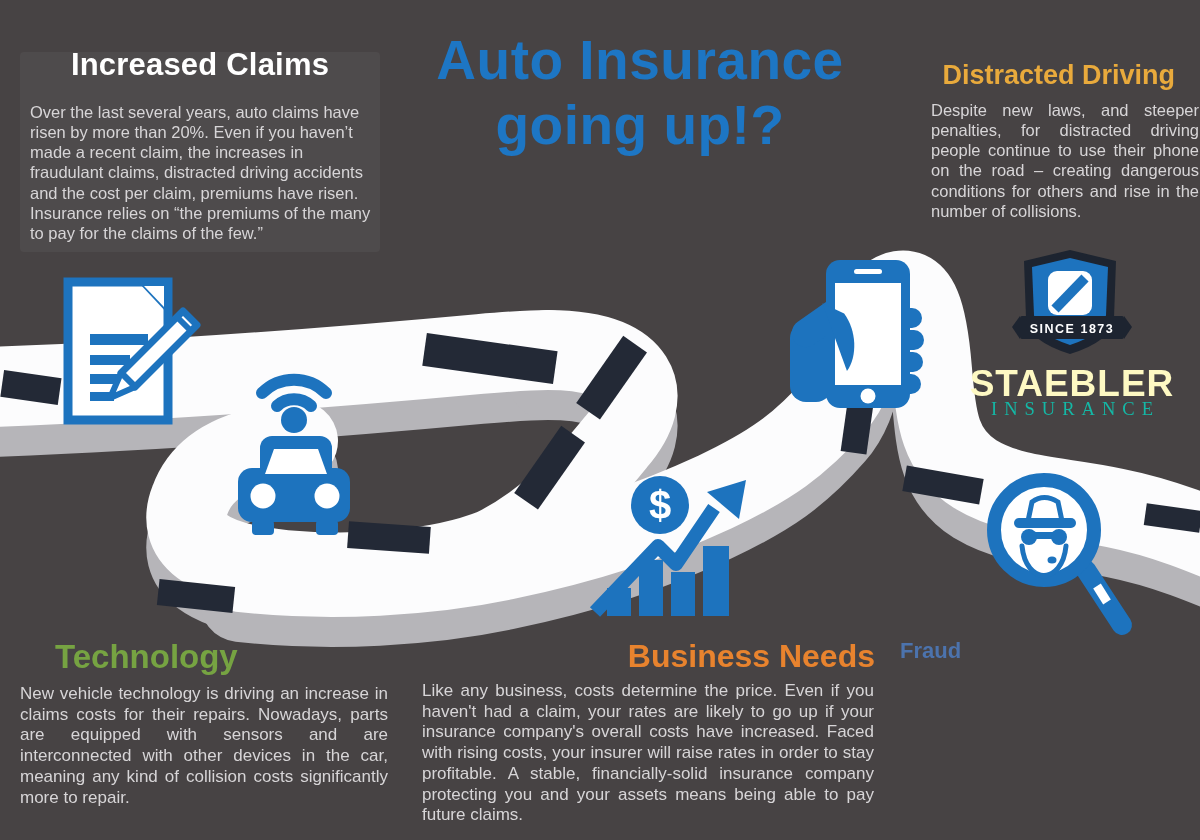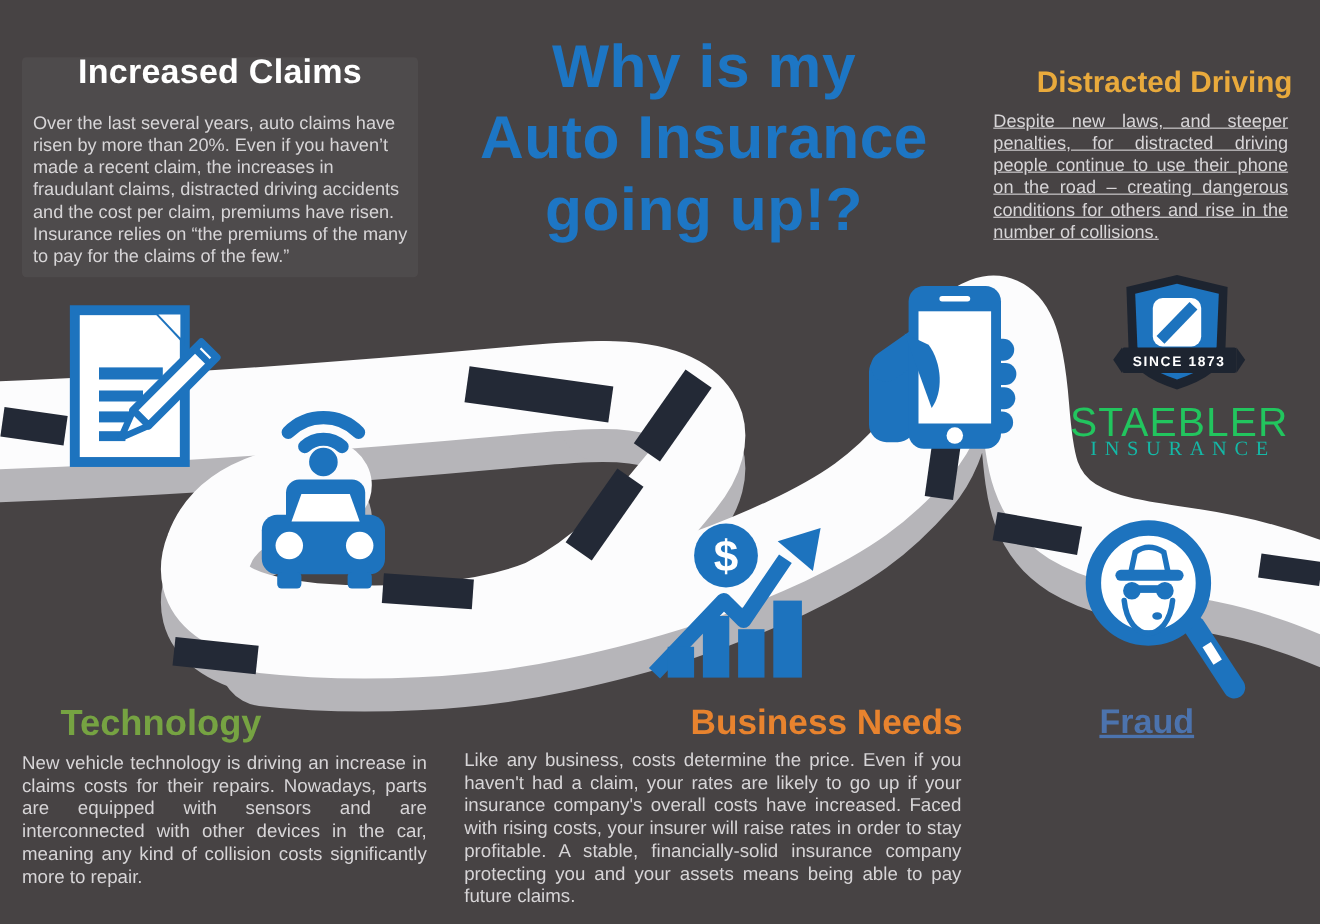--- a/index.html
+++ b/index.html
@@ -14,25 +14,25 @@
   .art{position:absolute;left:0;top:0;}
   .f-blue{fill:var(--blue);} .f-dash{fill:var(--dash);} .f-navy{fill:var(--navy);}
   .road-shadow{stroke:var(--shadow);stroke-width:80;fill:none;stroke-linecap:round;stroke-linejoin:round;}
   .road-white{stroke:var(--road);stroke-width:80;fill:none;stroke-linecap:round;stroke-linejoin:round;}
   .txt{position:absolute;z-index:5;}
   .panel{position:absolute;z-index:1;background:rgba(255,255,255,0.045);border-radius:4px;}
   .h-inc{font-size:31px;font-weight:bold;color:#ffffff;text-align:center;letter-spacing:.2px;}
   .h-dd{font-size:27px;font-weight:bold;color:var(--gold);text-align:right;}
   .h-tech{font-size:33px;font-weight:bold;color:var(--green);text-align:left;}
   .h-bn{font-size:32px;font-weight:bold;color:var(--orange);text-align:right;}
-  .h-fraud{font-size:31px;font-weight:bold;color:var(--steel);text-align:center;text-decoration:underline;}
+  .h-fraud{font-size:22px;font-weight:bold;color:var(--steel);}
   .body-txt{color:var(--body);font-size:16.5px;line-height:1.22;}
   .just{text-align:justify;}
   .title{font-size:55px;line-height:1.18;font-weight:bold;color:var(--title-blue);text-align:center;letter-spacing:.5px;}
-  .logo-name{font-size:37px;font-weight:400;color:#22c55e;text-align:center;letter-spacing:1px;}
+  .logo-name{font-size:37px;font-weight:700;color:#fef9c3;text-align:center;letter-spacing:1px;}
   .logo-tag{font-family:"Liberation Serif","DejaVu Serif",serif;font-size:18.5px;color:#14b8a6;text-align:center;letter-spacing:7px;text-indent:7px;}
   .since{font-size:12.5px;font-weight:bold;letter-spacing:1.5px;fill:#ffffff;}
   .dollar{font-size:40px;font-weight:bold;fill:#ffffff;}
 </style>
 </head>
 <body>
 
 <div class="stage">
 
   <div class="panel" style="left:20px;top:52px;width:360px;height:200px;"></div>
@@ -138,27 +138,26 @@
       <polygon class="f-navy" points="1020,316 1012,327 1020,339"></polygon>
       <polygon class="f-navy" points="1124,316 1132,327 1124,339"></polygon>
       <text class="since" x="1072" y="332.5" text-anchor="middle">SINCE 1873</text>
     </g>
   </svg>
 
   <div class="txt h-inc" style="left:20px;top:47px;width:360px;">Increased Claims</div>
   <div class="txt body-txt" style="left:30px;top:102px;width:344px;">Over the last several years, auto claims have risen by more than 20%. Even if you haven’t made a recent claim, the increases in fraudulant claims, distracted driving accidents and the cost per claim, premiums have risen. Insurance relies on “the premiums of the many to pay for the claims of the few.”</div>
 
   <div class="txt title" style="left:420px;top:28px;width:440px;">
-    <div>Why is my</div>
     <div>Auto Insurance</div>
     <div>going up!?</div>
   </div>
 
   <div class="txt h-dd" style="left:900px;top:60px;width:275px;">Distracted Driving</div>
-  <div class="txt body-txt just" style="left:903px;top:100px;width:268px;text-decoration:underline;">Despite new laws, and steeper penalties, for distracted driving people continue to use their phone on the road – creating dangerous conditions for others and rise in the number of collisions.</div>
+  <div class="txt body-txt just" style="left:931px;top:100px;width:268px;">Despite new laws, and steeper penalties, for distracted driving people continue to use their phone on the road – creating dangerous conditions for others and rise in the number of collisions.</div>
 
   <div class="txt logo-name" style="left:952px;top:363px;width:240px;">STAEBLER</div>
   <div class="txt logo-tag" style="left:952px;top:399px;width:240px;">INSURANCE</div>
 
   <div class="txt h-tech" style="left:55px;top:638px;width:360px;">Technology</div>
   <div class="txt body-txt just" style="left:20px;top:684px;width:368px;font-size:17px;">New vehicle technology is driving an increase in claims costs for their repairs. Nowadays, parts are equipped with sensors and are interconnected with other devices in the car, meaning any kind of collision costs significantly more to repair.</div>
 
   <div class="txt h-bn" style="left:420px;top:638px;width:455px;">Business Needs</div>
   <div class="txt body-txt just" style="left:422px;top:681px;width:452px;font-size:17px;">Like any business, costs determine the price. Even if you haven't had a claim, your rates are likely to go up if your insurance company's overall costs have increased. Faced with rising costs, your insurer will raise rates in order to stay profitable. A stable, financially-solid insurance company protecting you and your assets means being able to pay future claims.</div>
 

